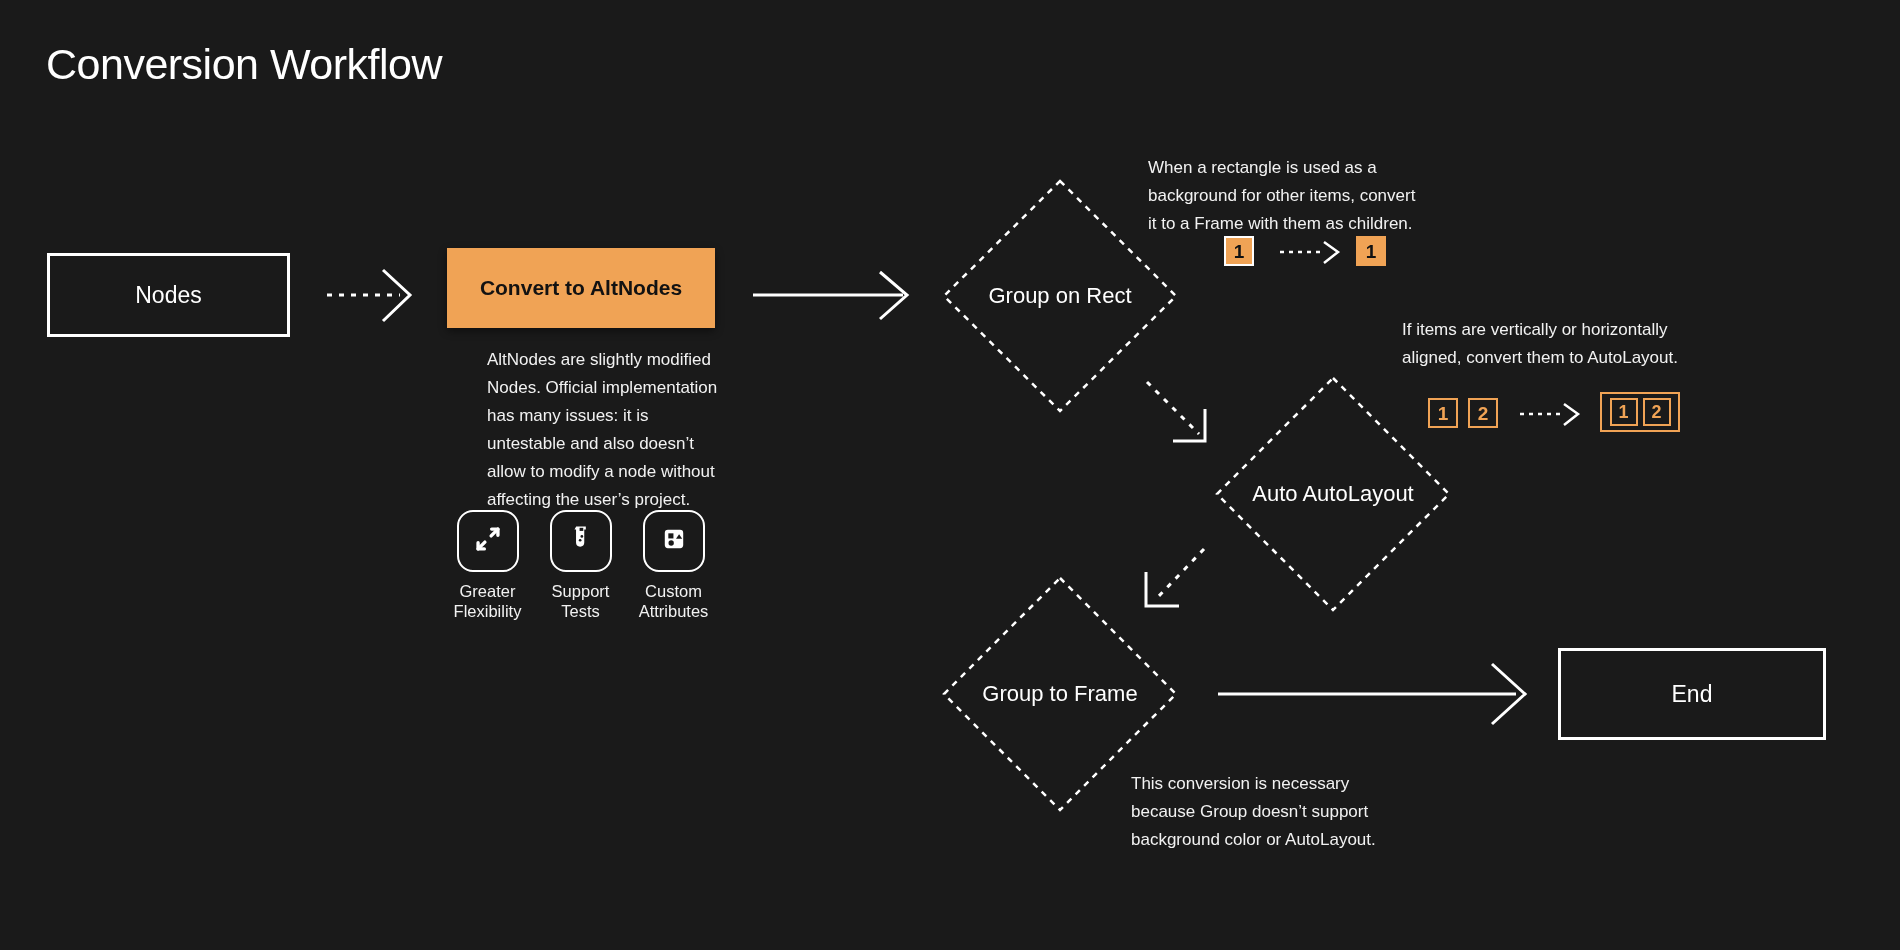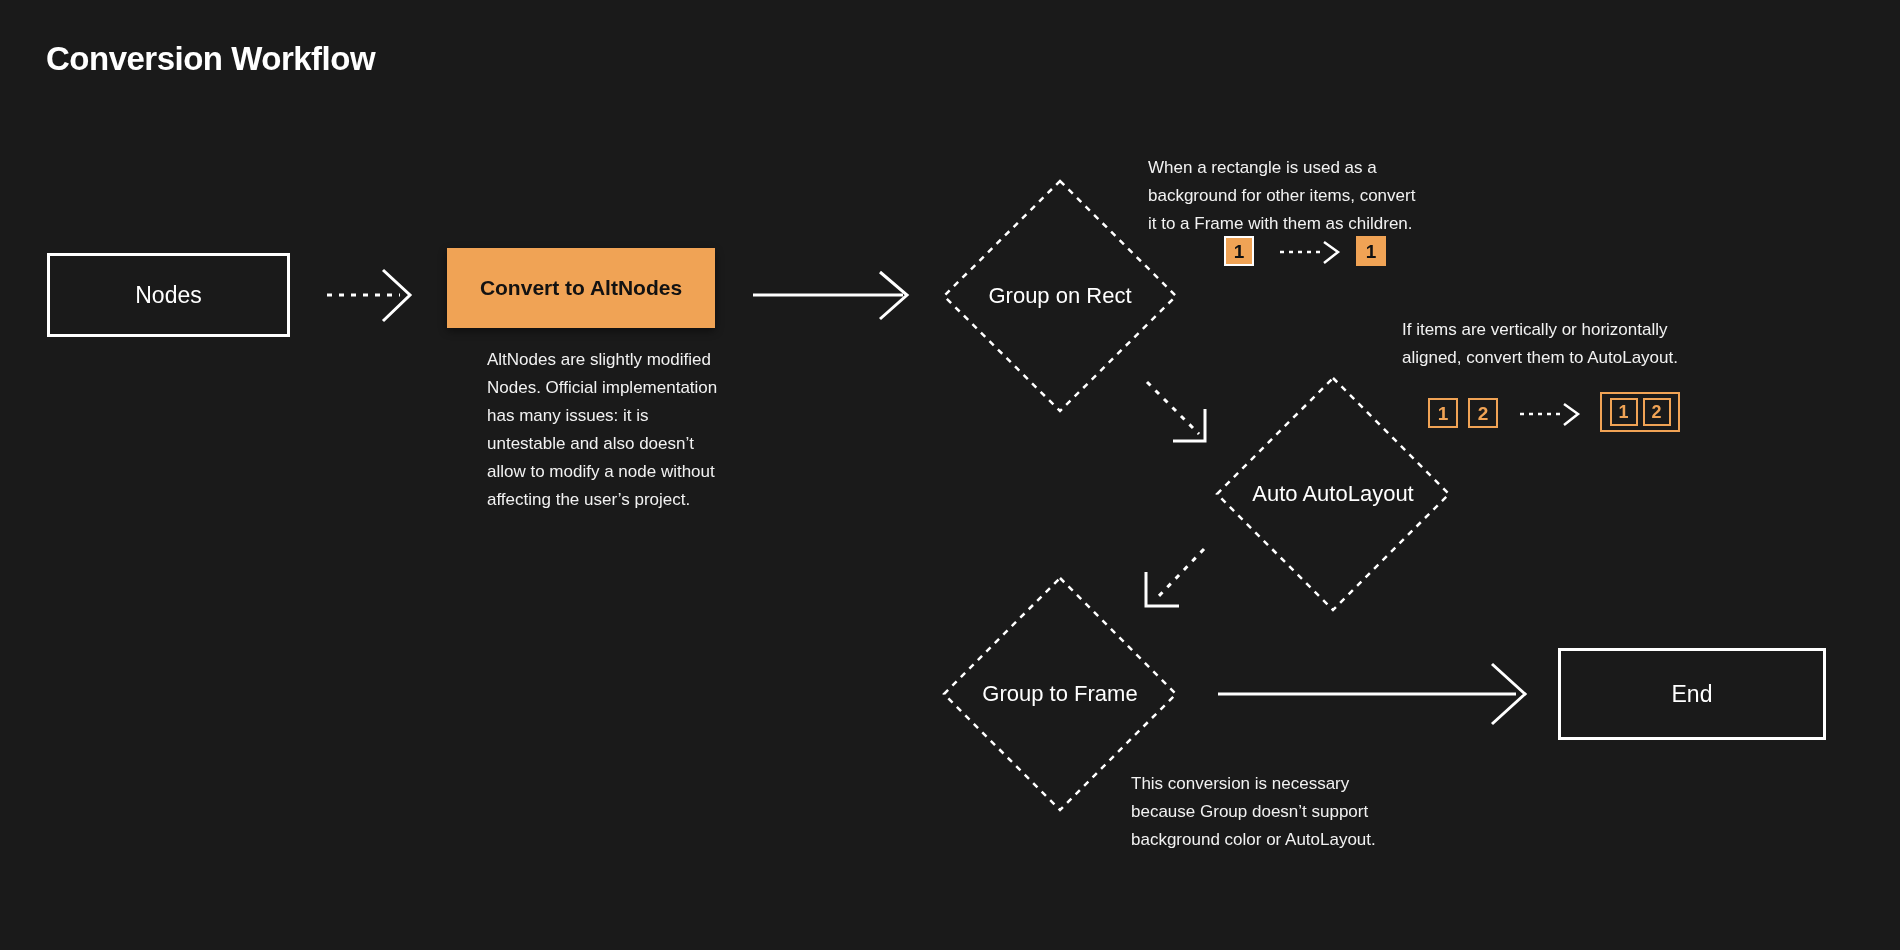--- a/index.html
+++ b/index.html
@@ -14,21 +14,21 @@
     background:var(--bg);
     font-family:"Liberation Sans","DejaVu Sans",sans-serif;
     color:var(--ink);
     position:relative;
     overflow:hidden;
   }
   .abs{position:absolute;}
 
   .page-title{
     left:46px;top:40px;
-    font-size:33px;font-weight:700;letter-spacing:-0.5px;
+    font-size:43px;font-weight:400;letter-spacing:-0.5px;
     color:var(--ink);
   }
 
   .node-rect{
     border:3px solid var(--ink);
     display:flex;align-items:center;justify-content:center;
     font-size:23px;color:var(--ink);
     background:transparent;
   }
   #node-start{left:47px;top:253px;width:243px;height:84px;}
@@ -149,20 +149,62 @@
 <div class="abs" id="node-convert">Convert to AltNodes</div>
 
 <div class="abs body-text" id="convert-description">AltNodes are slightly modified
 Nodes. Official implementation
 has many issues: it is
 untestable and also doesn’t
 allow to modify a node without
 affecting the user’s project.</div>
 
 <div class="abs features">
+  <div class="feature">
+    <div class="icon-card">
+      <span>
+        <svg width="34" height="34" viewBox="0 0 24 24" fill="none" stroke="#FFFFFF" stroke-width="2.4" stroke-linecap="round" stroke-linejoin="round">
+          <path d="M14.2 9.8 L19 5"></path>
+            <path d="M14.6 5 H19 V9.4"></path>
+          <path d="M9.8 14.2 L5 19"></path>
+            <path d="M5 14.6 V19 H9.4"></path>
+        </svg>
+      </span>
+    </div>
+    <div class="feature-label">Greater
+Flexibility</div>
+  </div>
+  <div class="feature">
+    <div class="icon-card">
+      <span>
+        <svg width="34" height="34" viewBox="0 0 24 24">
+          <path d="M8.6 3.2 h6.8 v2.1 h-1.1 v9.2 a2.9 2.9 0 0 1 -5.8 0 V5.3 h-1.1 z" fill="#FFFFFF"></path>
+          <rect x="11" y="4.1" width="2.6" height="2.2" fill="#1A1A1A"></rect>
+          <circle cx="12.6" cy="10.2" r="0.95" fill="#1A1A1A"></circle>
+          <circle cx="11.4" cy="12.9" r="0.95" fill="#1A1A1A"></circle>
+        </svg>
+      </span>
+    </div>
+    <div class="feature-label">Support
+Tests</div>
+  </div>
+  <div class="feature">
+    <div class="icon-card">
+      <span>
+        <svg width="34" height="34" viewBox="0 0 24 24">
+          <rect x="5.5" y="5.5" width="13" height="13" rx="2.2" fill="#FFFFFF"></rect>
+          <rect x="8" y="8" width="3.6" height="3.6" fill="#1A1A1A"></rect>
+          <path d="M13.4 11.9 l2.2 -3.3 2.2 3.3 z" fill="#1A1A1A"></path>
+          <circle cx="10" cy="14.8" r="1.9" fill="#1A1A1A"></circle>
+        </svg>
+      </span>
+    </div>
+    <div class="feature-label">Custom
+Attributes</div>
+  </div>
 </div>
 
 <div class="abs diamond-label" id="label-nodes-on-rect">Group on Rect</div>
 <div class="abs diamond-label" id="label-auto-autolayout">Auto AutoLayout</div>
 <div class="abs diamond-label" id="label-group-to-frame">Group to Frame</div>
 
 <div class="abs body-text" id="note-nodes-on-rect">When a rectangle is used as a
 background for other items, convert
 it to a Frame with them as children.</div>
 <div class="abs body-text" id="note-auto-autolayout">If items are vertically or horizontally

